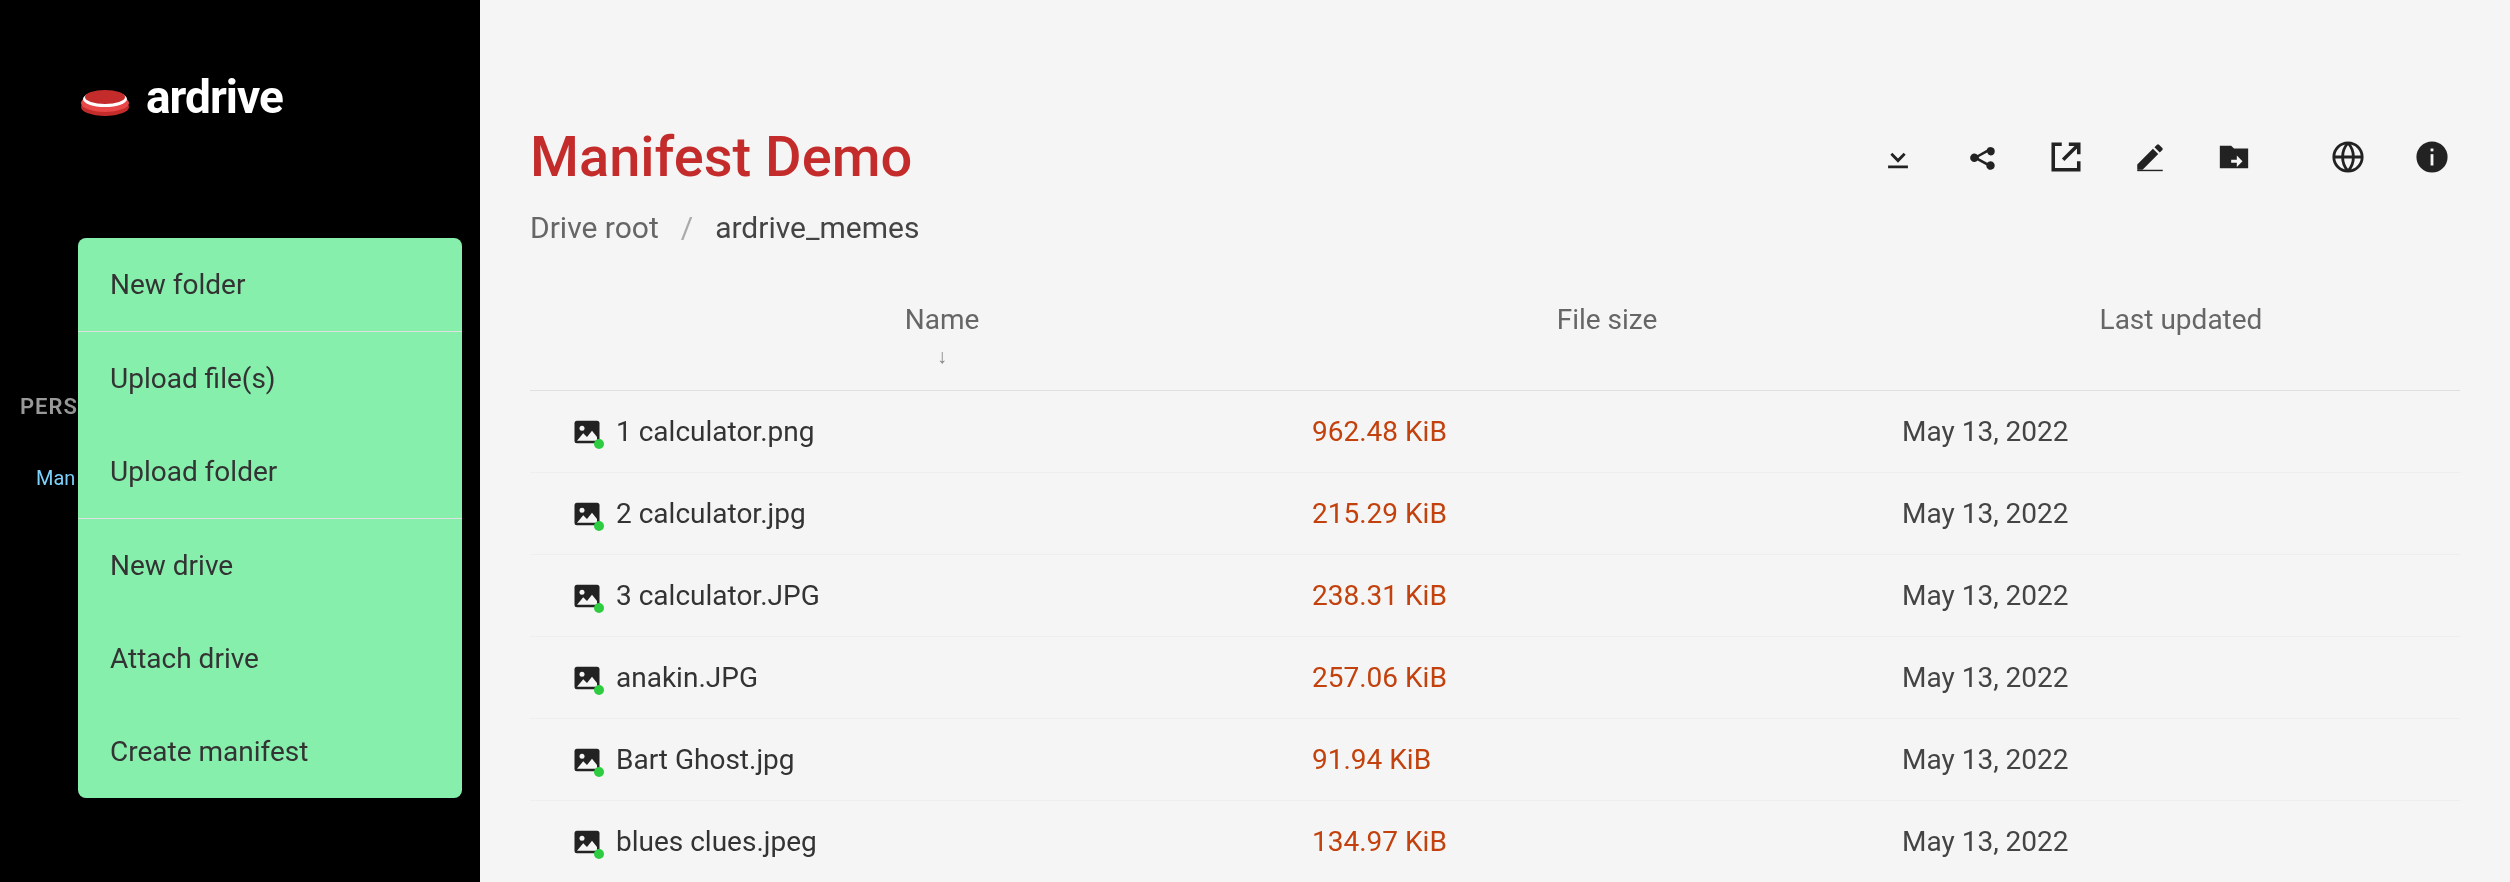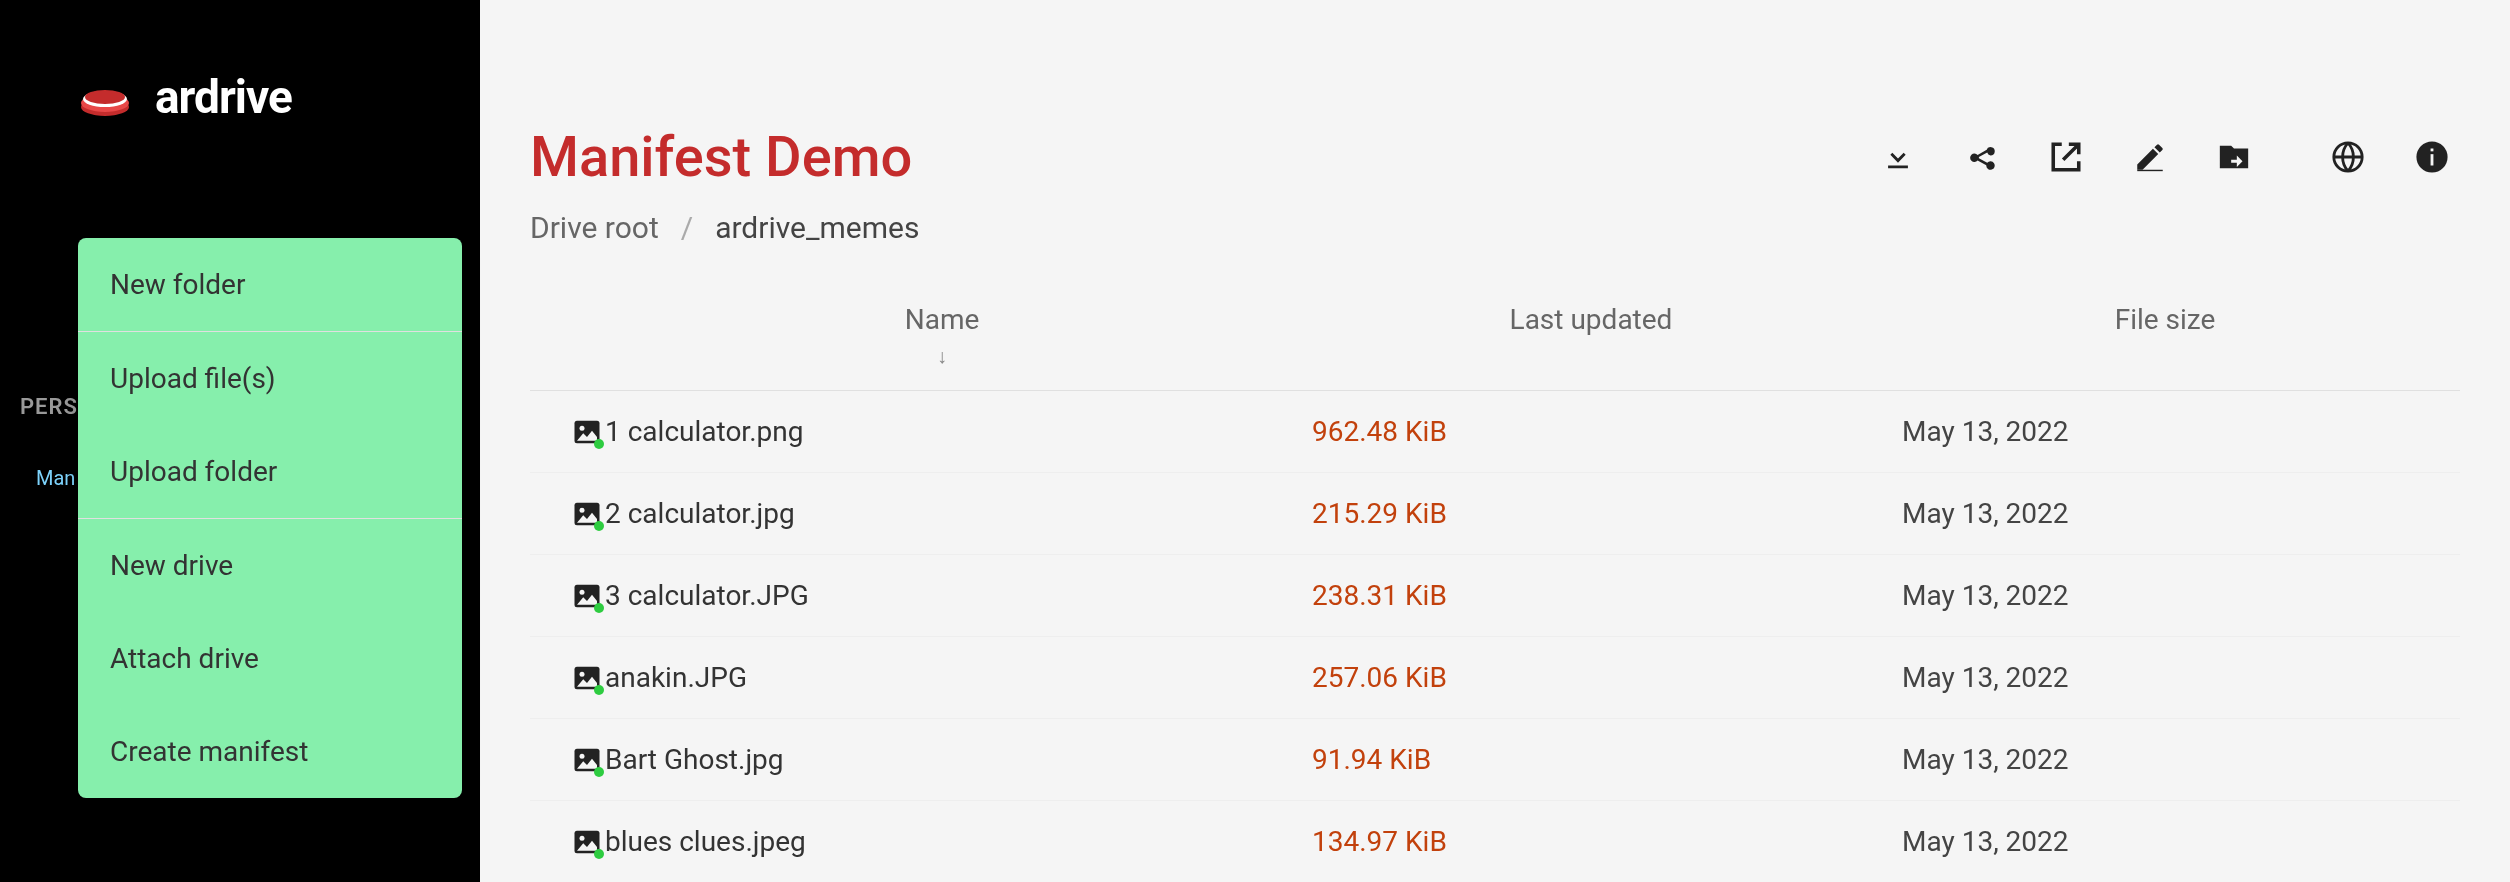--- a/index.html
+++ b/index.html
@@ -18,21 +18,21 @@
     .sidebar {
       width: 480px;
       background: #000;
       position: relative;
       flex-shrink: 0;
     }
     .logo {
       display: flex;
       align-items: center;
       padding: 70px 0 0 78px;
-      gap: 23px;
+      gap: 14px;
     }
     .logo-icon {
       width: 54px;
       height: 40px;
     }
     .logo-text {
       color: #fff;
       font-size: 46px;
       font-weight: 700;
       letter-spacing: -1px;
@@ -159,21 +159,21 @@
     .table-row {
       display: flex;
       align-items: center;
       padding: 24px 0 24px 42px;
       border-bottom: 1px solid #eee;
     }
     .td-name {
       width: 740px;
       display: flex;
       align-items: center;
-      gap: 3px;
+      gap: 14px;
       font-size: 28px;
       color: #333;
     }
     .td-size {
       width: 590px;
       font-size: 28px;
       color: #c2410c;
     }
     .td-updated {
       flex: 1;
@@ -286,22 +286,22 @@
     <span class="breadcrumb-sep">/</span>
     <span class="breadcrumb-current">ardrive_memes</span>
   </div>
 
   <div class="table">
     <div class="table-header">
       <div class="th th-name">
         <span>Name</span>
         <span class="sort-arrow">↓</span>
       </div>
+      <div class="th th-size">File size</div>
       <div class="th th-updated">Last updated</div>
-      <div class="th th-size">File size</div>
     </div>
     <div id="table-body">
         <div class="table-row">
           <div class="td-name">
             <span class="file-icon"><svg viewBox="0 0 24 24" fill="#222">
                 <rect x="2" y="3" width="20" height="18" rx="2"></rect>
                 <circle cx="8" cy="9" r="2" fill="#f5f5f5"></circle>
                 <path d="M4 19l5-6 3 3 4-5 4 5v3H4z" fill="#f5f5f5"></path>
               </svg><span class="file-dot"></span></span>
             <span>1 calculator.png</span>

